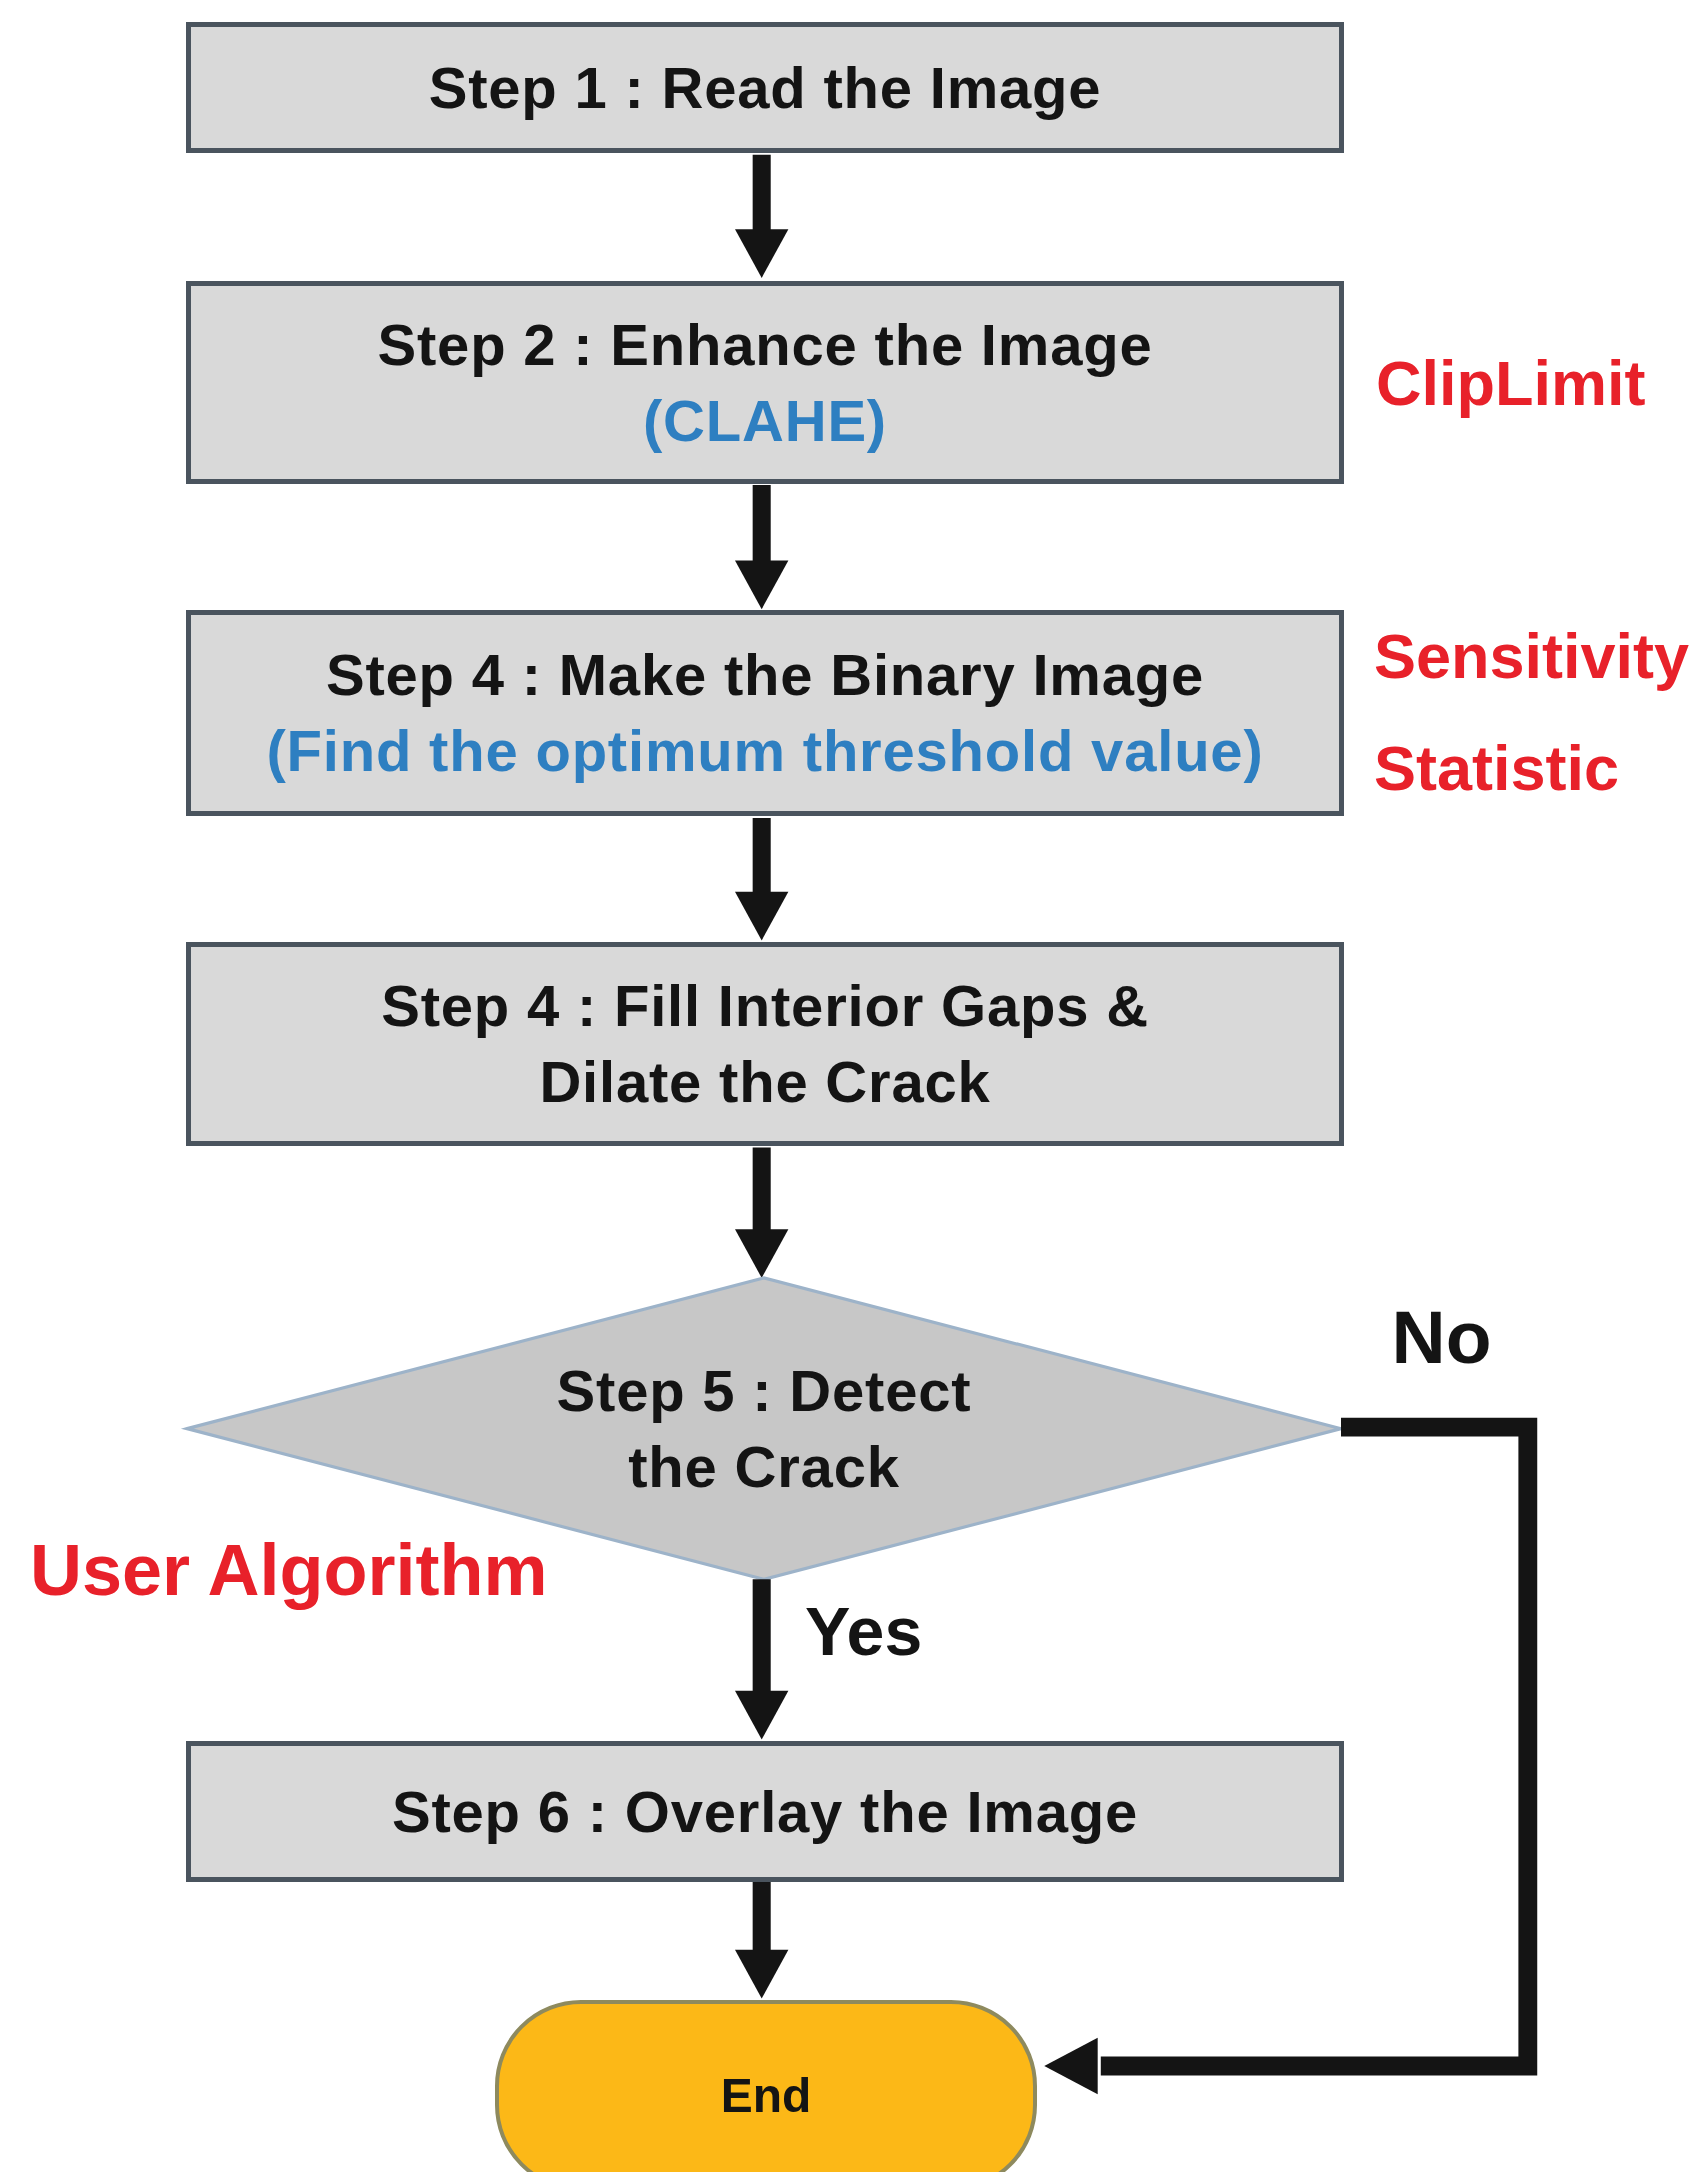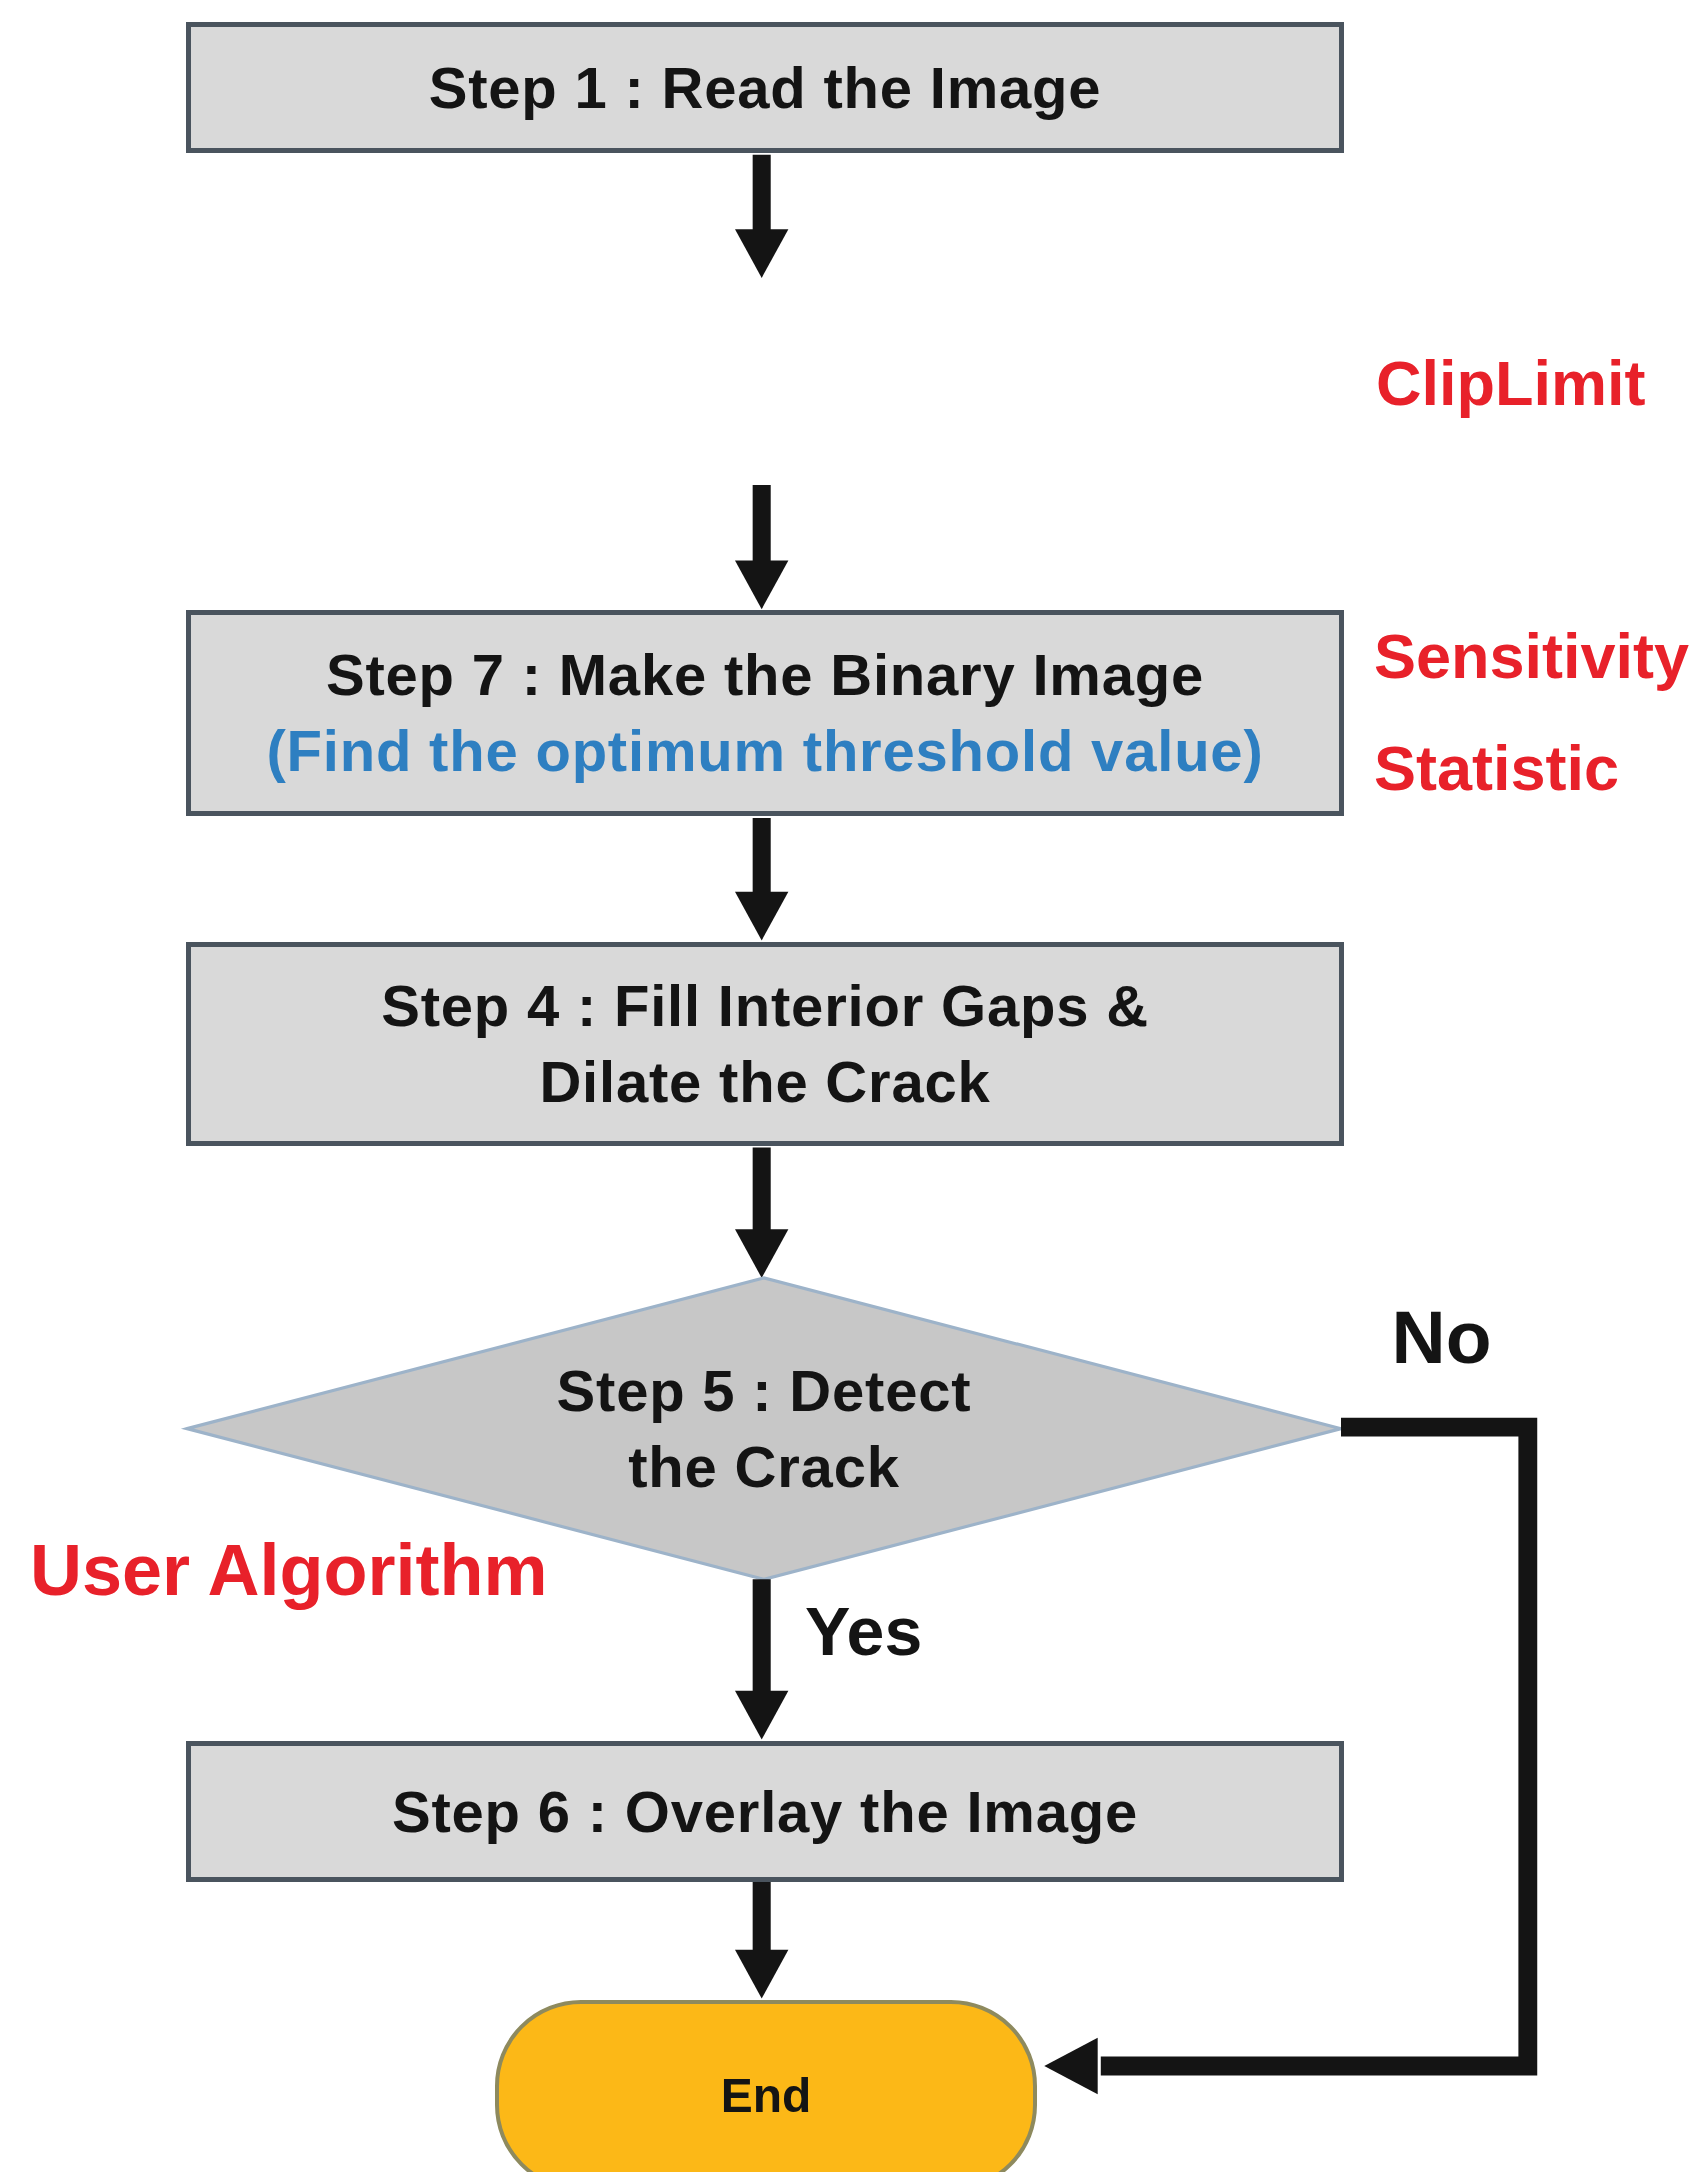--- a/index.html
+++ b/index.html
@@ -89,23 +89,27 @@
     <polygon class="head" points="936,2484 1004,2484 970,2546"></polygon>
 
     <polyline class="nopath" points="1708,1818 1946,1818 1946,2632 1402,2632"></polyline>
     <polygon class="head" points="1398,2596 1398,2668 1330,2632"></polygon>
   </svg>
 
   <div class="box" id="n-step1">
     <span>Step 1 : Read the Image</span>
   </div>
 
+  <div class="box" id="n-step2">
+    <span>Step 2 : Enhance the Image</span>
+    <span class="sub">(CLAHE)</span>
+  </div>
 
   <div class="box" id="n-step3">
-    <span>Step 7 : Make the Binary Image</span>
+    <span>Step 4 : Make the Binary Image</span>
     <span class="sub">(Find the optimum threshold value)</span>
   </div>
 
   <div class="box" id="n-step4">
     <span>Step 4 : Fill Interior Gaps &amp;</span>
     <span>Dilate the Crack</span>
   </div>
 
   <div class="diamond-label">
     <span>Step 5 : Detect</span>

